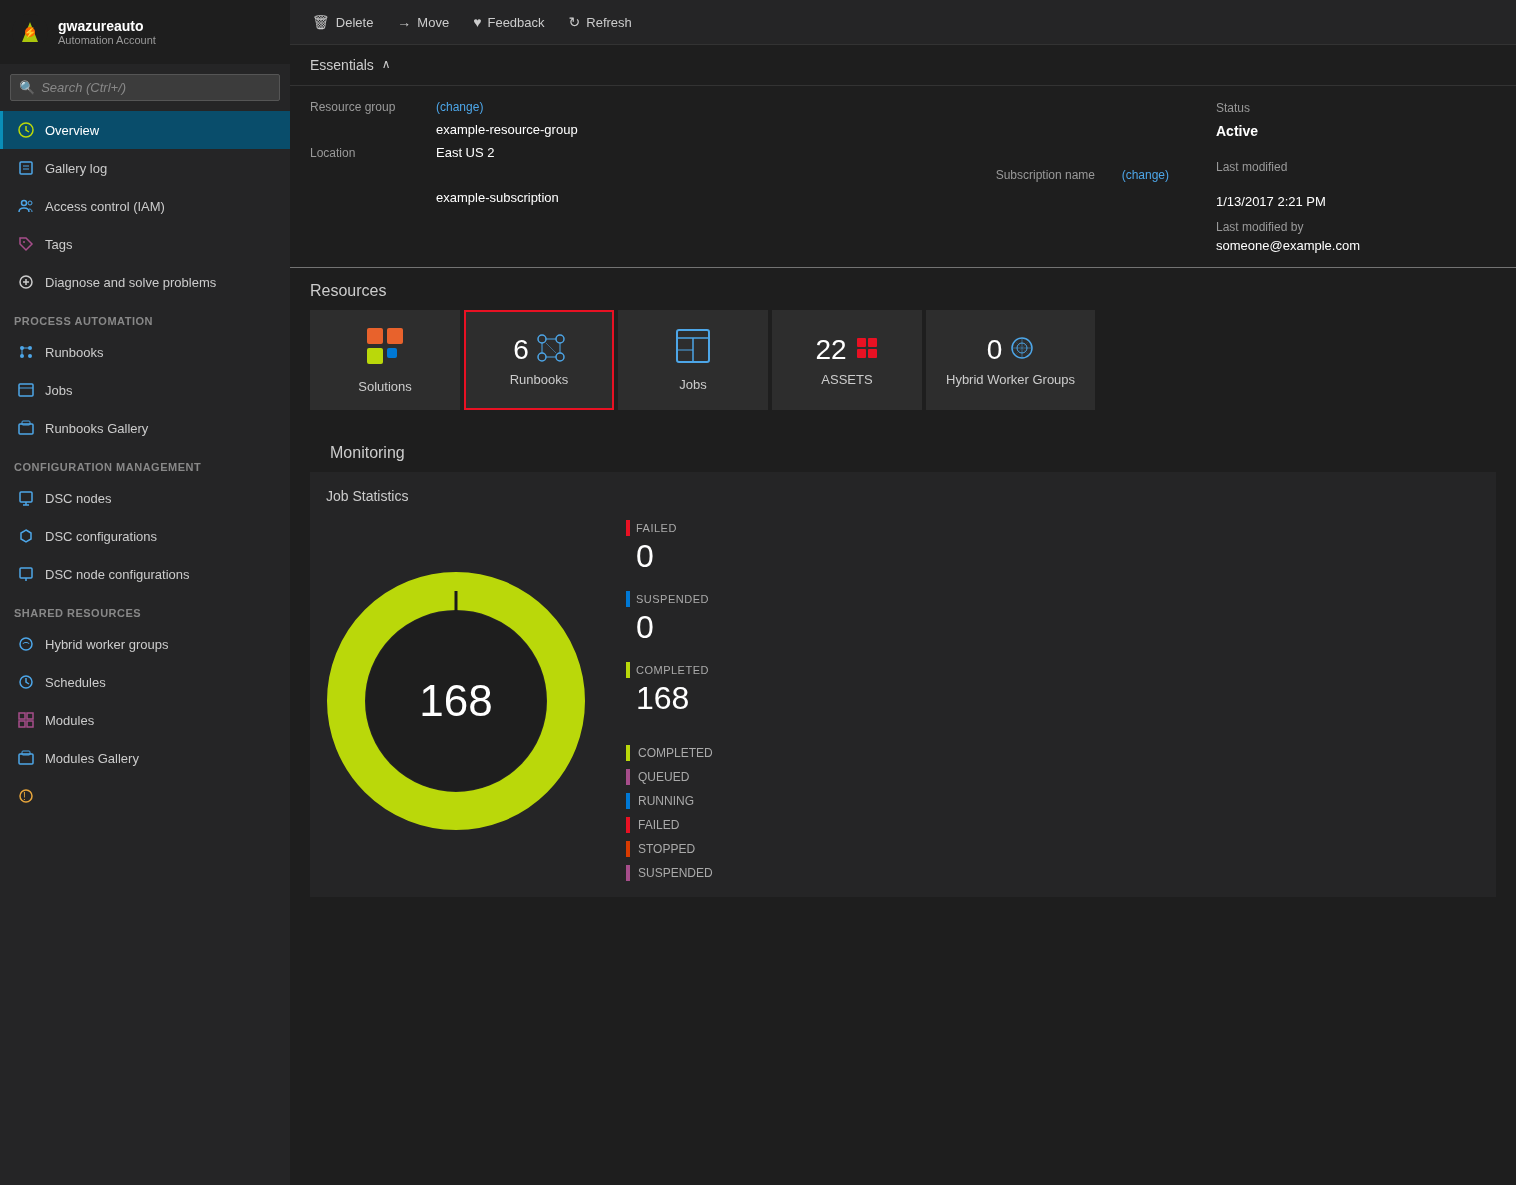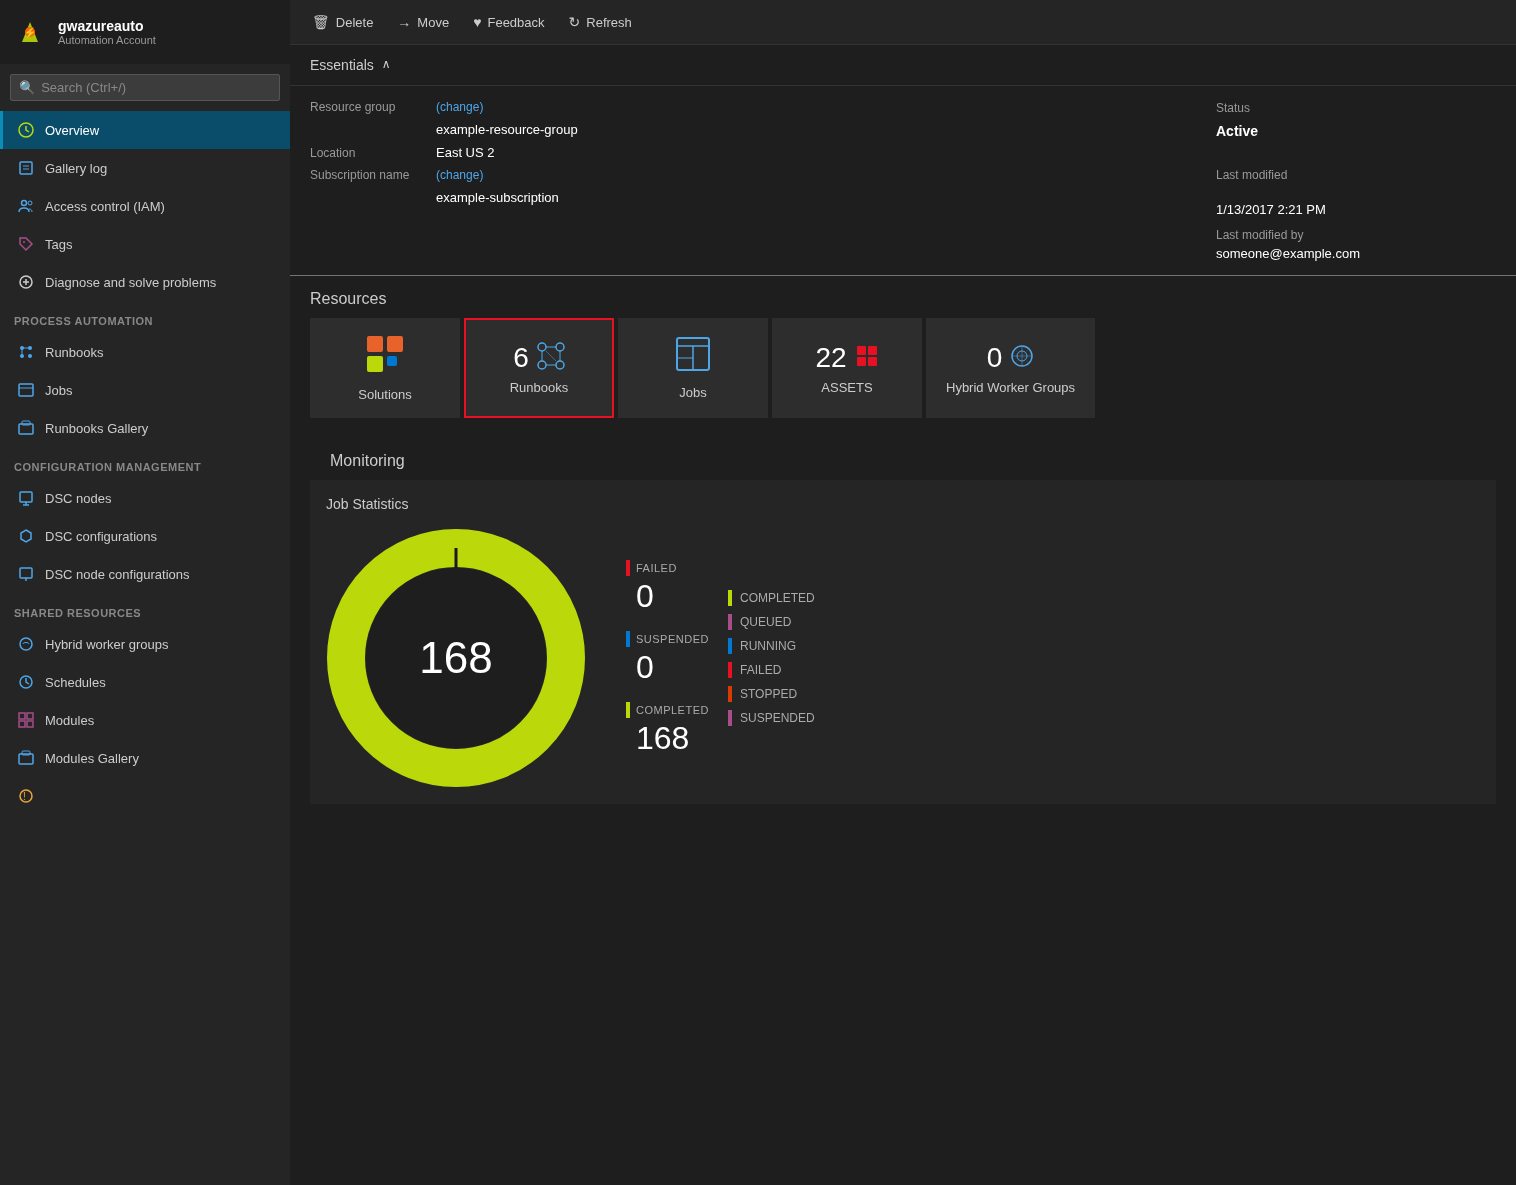--- a/index.html
+++ b/index.html
@@ -66,20 +66,21 @@
       gap: 6px;
     }
 
     .sidebar-search input {
       background: transparent;
       border: none;
       outline: none;
       color: #ccc;
       font-size: 13px;
       width: 100%;
+      font-style: italic;
     }
 
     .sidebar-search input::placeholder {
       color: #888;
     }
 
     .sidebar-nav {
       flex: 1;
       overflow-y: auto;
     }
@@ -306,21 +307,22 @@
       transform: translate(-50%, -50%);
       font-size: 44px;
       color: #fff;
       font-weight: 300;
       text-align: center;
     }
 
     
     .stats-columns {
       display: flex;
-      gap: 19px;
+      gap: 28px;
+      flex-direction: column;
     }
 
     .stat-group {
       display: flex;
       flex-direction: column;
       gap: 16px;
     }
 
     .stat-item {
       display: flex;
@@ -626,35 +628,35 @@
           <span class="essentials-link">(<span>change</span>)</span>
         </div>
         <div class="essentials-row">
           <span style="min-width:120px;"></span>
           <span class="essentials-link essentials-value">example-resource-group</span>
         </div>
         <div class="essentials-row" style="margin-top:4px;">
           <span class="essentials-label">Location</span>
           <span class="essentials-value">East US 2</span>
         </div>
-        <div class="essentials-row" style="margin-top:8px;">
+        <div class="essentials-row" style="margin-top:8px;justify-content:flex-end;">
           <span class="essentials-label">Subscription name</span>
           <span class="essentials-link">(<span>change</span>)</span>
         </div>
         <div class="essentials-row">
           <span style="min-width:120px;"></span>
           <span class="essentials-link essentials-value">example-subscription</span>
         </div>
       </div>
 
       <div class="essentials-right">
         <div style="margin-bottom:8px;">
           <span class="essentials-meta-label">Status</span>
         </div>
-        <div style="margin-bottom:28px;">
+        <div style="margin-bottom:20px;">
           <span class="status-active">Active</span>
         </div>
         <div style="margin-bottom:20px;">
           <span class="essentials-meta-label">Last modified</span>
         </div>
         <div style="margin-bottom:10px;">
           <span class="essentials-meta-value">1/13/2017 2:21 PM</span>
         </div>
         <div style="margin-bottom:4px;">
           <span class="essentials-meta-label">Last modified by</span>

